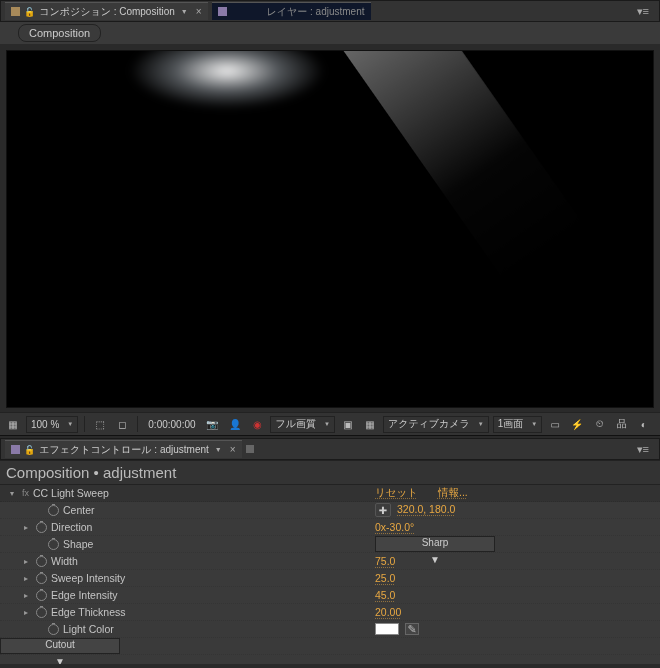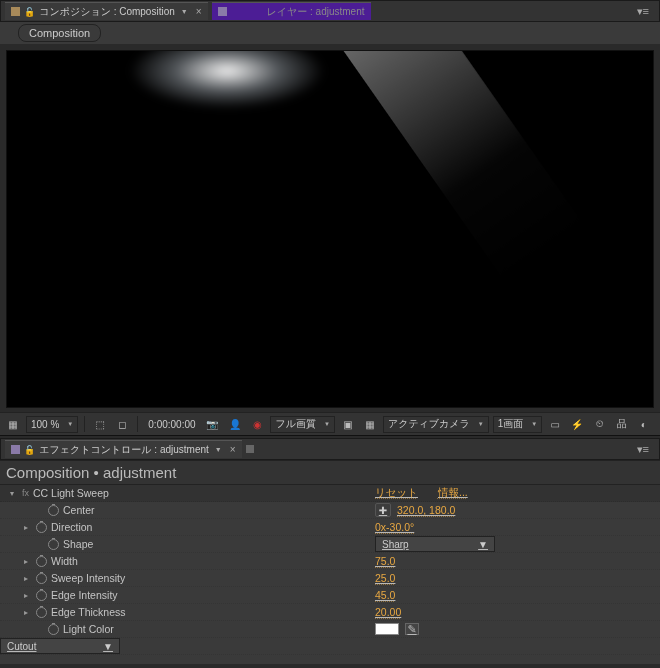--- a/index.html
+++ b/index.html
@@ -1,20 +1,20 @@
 <!DOCTYPE html>
 <html><head>
 <meta charset="utf-8">
 <style>
   * { box-sizing: border-box; margin: 0; padding: 0; }
   body { background: #2a2a2a; font-family: "Meiryo", "Segoe UI", sans-serif; font-size: 11px; color: #b8b8b8; width: 660px; height: 668px; overflow: hidden; }
   .panel-border { border: 1px solid #1a1a1a; }
   .tab-bar { display: flex; align-items: center; background: #333; height: 22px; padding: 0 4px; gap: 4px; }
   .tab { display: flex; align-items: center; gap: 4px; padding: 2px 6px; background: #3a3a3a; border-top: 1px solid #555; font-size: 10px; color: #ccc; height: 18px; }
-  .tab.inactive { background: #4c1d95; color: #888; gap: 40px; }
+  .tab.inactive { background: #0f172a; color: #888; gap: 40px; }
   .tab .sq { width: 9px; height: 9px; background: #a88a5a; }
   .tab .sq.purple { background: #8a7aa8; }
   .tab .lock { font-size: 9px; color: #999; }
   .tab .dd { font-size: 7px; color: #aaa; margin-left: 2px; }
   .tab .close { font-size: 10px; color: #aaa; margin-left: 4px; cursor: pointer; }
   .menu-btn { margin-left: auto; color: #aaa; font-size: 11px; padding: 0 6px; }
   .tab-sub-bar { display: flex; align-items: center; background: #3a3a3a; height: 22px; padding-left: 18px; gap: 6px; }
   .tab-sub { background: #3a3a3a; border: 1px solid #222; border-radius: 8px; padding: 2px 10px; font-size: 11px; color: #ccc; }
   .viewer { position: relative; background: #000; margin: 6px 6px 4px 6px; height: 358px; border: 1px solid #111; overflow: hidden; }
   .sweep-glow { position: absolute; top: -40px; left: 90px; width: 260px; height: 120px; background: radial-gradient(ellipse 130px 50px at 50% 50%, rgba(255,255,255,0.95), rgba(200,210,220,0.4) 40%, rgba(0,0,0,0) 75%); filter: blur(4px); }
@@ -27,25 +27,25 @@
   .breadcrumb { background: #333; padding: 3px 6px; font-size: 15px; color: #bbb; border-top: 1px solid #222; }
   .props { background: #3a3a3a; border-top: 1px solid #222; height: 180px; overflow: hidden; }
   .prop-row { display: flex; align-items: center; height: 17px; border-bottom: 1px dotted rgba(0,0,0,0.1); }
   .prop-tree { display: flex; align-items: center; gap: 4px; width: 375px; padding-left: 8px; }
   .prop-tree.indent1 { padding-left: 36px; }
   .prop-tree.indent0 { padding-left: 10px; }
   .twirl { font-size: 8px; color: #999; width: 8px; display: inline-block; }
   .stopwatch { width: 11px; height: 11px; border: 1px solid #888; border-radius: 50%; position: relative; display: inline-block; }
   .stopwatch::before { content: ''; position: absolute; width: 3px; height: 1px; background: #888; top: -2px; left: 3px; }
   .prop-label { color: #c4c4c4; font-size: 10.5px; }
-  .prop-val { display: flex; align-items: center; gap: 6px; text-decoration: underline; }
+  .prop-val { display: flex; gap: 6px; }
   .hot-val { color: #e8a842; font-size: 10.5px; text-decoration: underline dotted rgba(232,168,66,0.5); text-underline-offset: 2px; }
   .color-swatch { width: 24px; height: 12px; background: #fff; border: 1px solid #888; }
   .eyedrop { width: 14px; height: 12px; background: #444; border: 1px solid #666; display: flex; align-items: center; justify-content: center; }
-  .select-box { display: flex; align-items: center; background: #444; border: 1px solid #222; height: 16px; padding: 0 6px; gap: 6px; min-width: 120px; font-size: 10px; color: #ccc; justify-content: space-between; }
+  .select-box { display: flex; align-items: center; background: #444; border: 1px solid #222; height: 16px; padding: 0 6px; gap: 6px; min-width: 120px; font-size: 10px; color: #ccc; justify-content: space-between; flex-direction: column; }
   .crosshair-btn { width: 16px; height: 14px; background: #3d3d3d; border: 1px solid #555; display: flex; align-items: center; justify-content: center; font-size: 10px; color: #ccc; border-radius: 2px; }
   .top-links { display: flex; gap: 20px; font-size: 10px; }
   .inactive-tab-sq { width: 8px; height: 8px; background: #666; }
 </style>
 </head>
 <body>
 
 <div class="tab-bar panel-border">
   <div class="tab">
     <span class="sq"></span>

